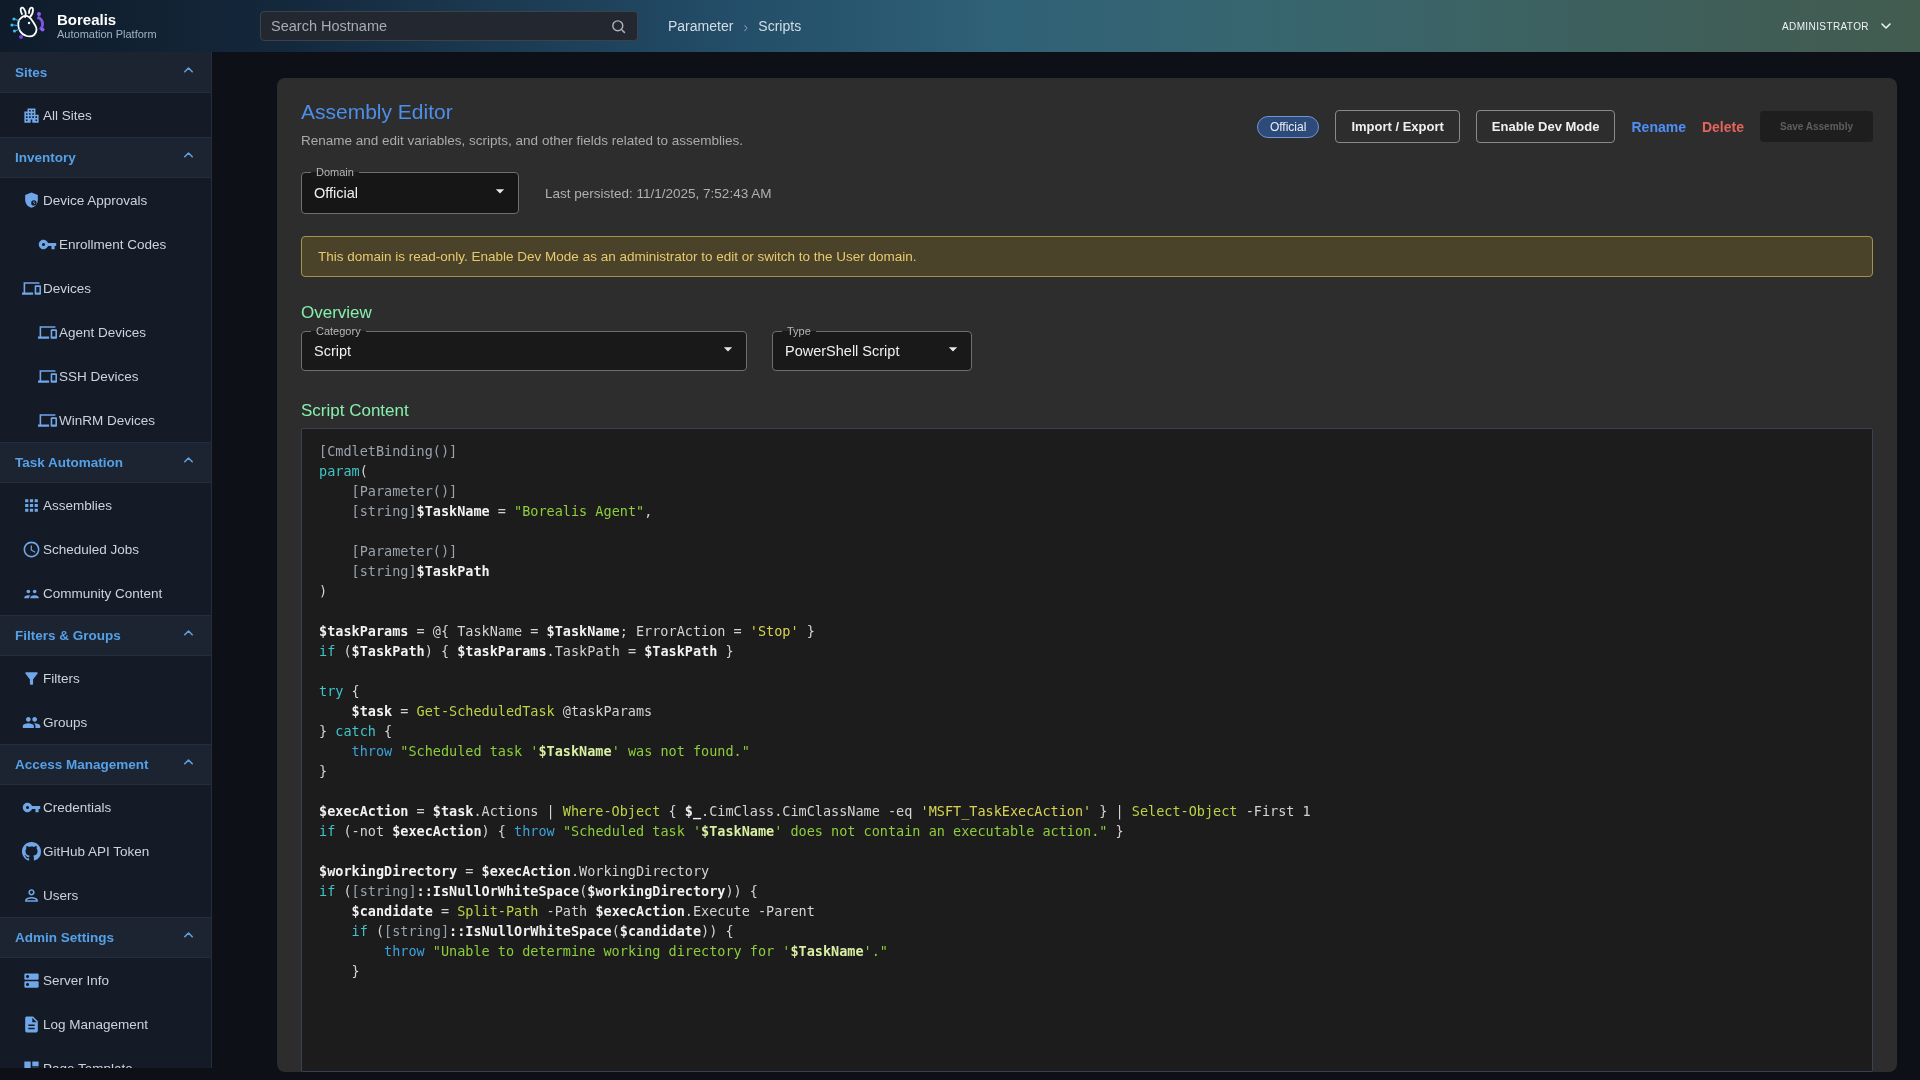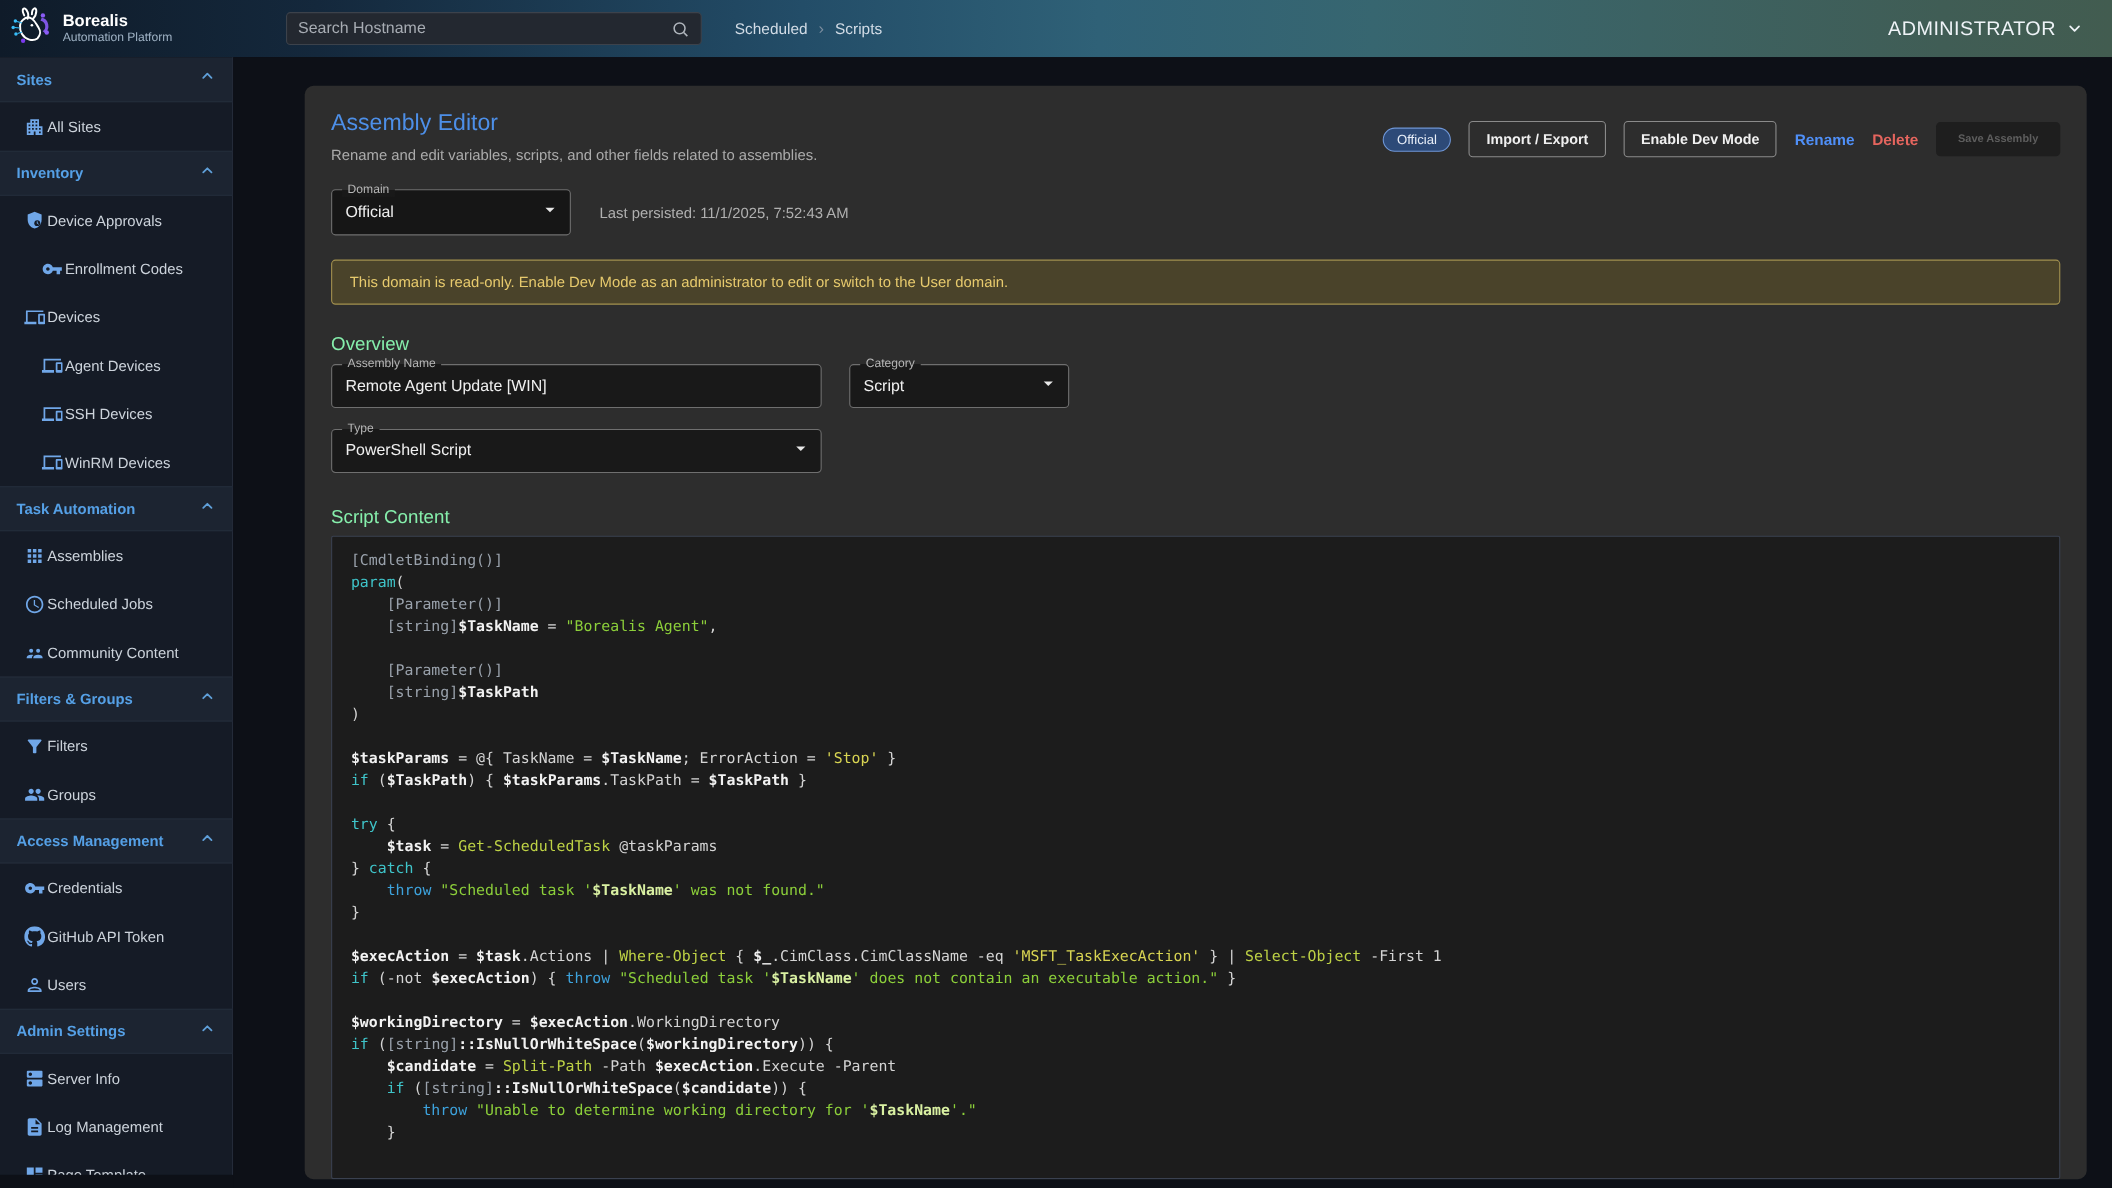--- a/index.html
+++ b/index.html
@@ -15,21 +15,21 @@
   .brand-tagline { color:#9fb2c4; font-size:11px; line-height:13px; }
   .search-box { margin-left:48px; width:378px; height:30px; background:#232830;
     border:1px solid #3c424b; border-radius:4px; display:flex; align-items:center; padding:12px 10px; }
   .search-box input { flex:1; background:transparent; border:none; outline:none;
     color:#c9ced4; font-size:14.5px; font-family:"Liberation Sans",sans-serif; }
   .search-box input::placeholder { color:#a7acb3; }
   .breadcrumb { margin-left:30px; display:flex; align-items:center; gap:10px;
     color:#d2dce6; font-size:14px; }
   .crumb-sep { color:#7d8ea0; font-size:15px; }
   .admin-menu { margin-left:auto; margin-right:26px; display:flex; align-items:center; gap:9px;
-    color:#eef3f7; font-size:18px; letter-spacing:.4px; cursor:pointer; }
+    color:#eef3f7; font-size:10px; letter-spacing:.4px; cursor:pointer; }
 
   
   .sidebar { position:absolute; left:0; top:52px; width:212px; height:1016px;
     background:#151b26; border-right:1px solid #262e3c; overflow:hidden; }
   .sb-header { height:41px; display:flex; align-items:center; justify-content:space-between;
     padding:0 15px; background:#1c2431; border-top:1px solid #242d3b; border-bottom:1px solid #242d3b;
     cursor:pointer; }
   .sb-header:first-child { border-top:none; }
   .sb-header .sb-label { color:#55a0e6; font-size:13.5px; font-weight:bold; }
   .sb-item { height:44px; display:flex; align-items:center; gap:2px; padding-left:21px; cursor:pointer; }
@@ -136,21 +136,21 @@
     <input type="text" placeholder="Search Hostname" style="">
     <span style="color:#aeb4bb;display:flex;">
       <svg width="17" height="17" viewBox="0 0 24 24" fill="none" stroke="currentColor" stroke-width="2">
         <circle cx="11" cy="11" r="7"></circle>
           <line x1="16.5" y1="16.5" x2="21" y2="21"></line>
       </svg>
     </span>
   </div>
 
   <div class="breadcrumb">
-    <span>Scheduled</span>
+    <span>Parameter</span>
     <span class="crumb-sep">›</span>
     <span>Scripts</span>
   </div>
 
   <div class="admin-menu">
     <span>ADMINISTRATOR</span>
     <span style="display:flex;">
       <svg width="16" height="16" viewBox="0 0 24 24" fill="none" stroke="currentColor" stroke-width="2.4" stroke-linecap="round" stroke-linejoin="round">
         <polyline points="6,9 12,15 18,9"></polyline>
       </svg>
@@ -377,24 +377,20 @@
       <span class="persist-text">Last persisted: 11/1/2025, 7:52:43 AM</span>
     </div>
 
     <div class="warn-banner">
       <span>This domain is read-only. Enable Dev Mode as an administrator to edit or switch to the User domain.</span>
     </div>
 
     <div class="section-label overview-label">Overview</div>
 
     <div class="fields-grid">
-      <div class="field f-name">
-        <span class="field-label">Assembly Name</span>
-        <input type="text" value="Remote Agent Update [WIN]" style="">
-      </div>
       <div class="field f-select">
         <span class="field-label">Category</span>
         <span class="field-value">Script</span>
         <span class="select-caret">
           <svg width="20" height="20" viewBox="0 0 24 24" fill="currentColor">
               <path d="M7 10l5 5 5-5z"></path>
             </svg>
         </span>
       </div>
       <div class="field f-select">

